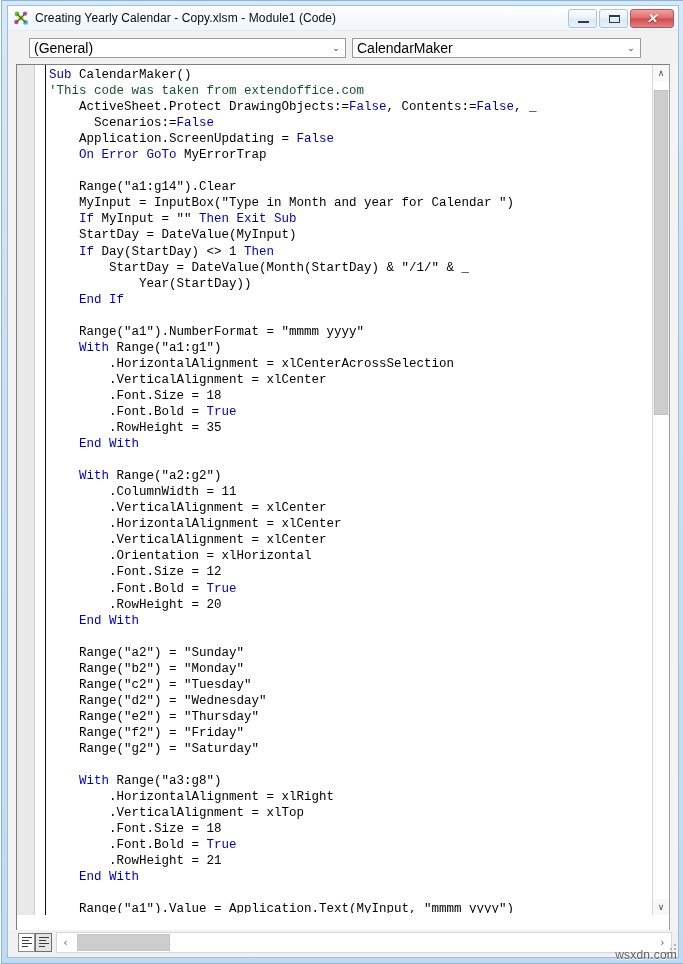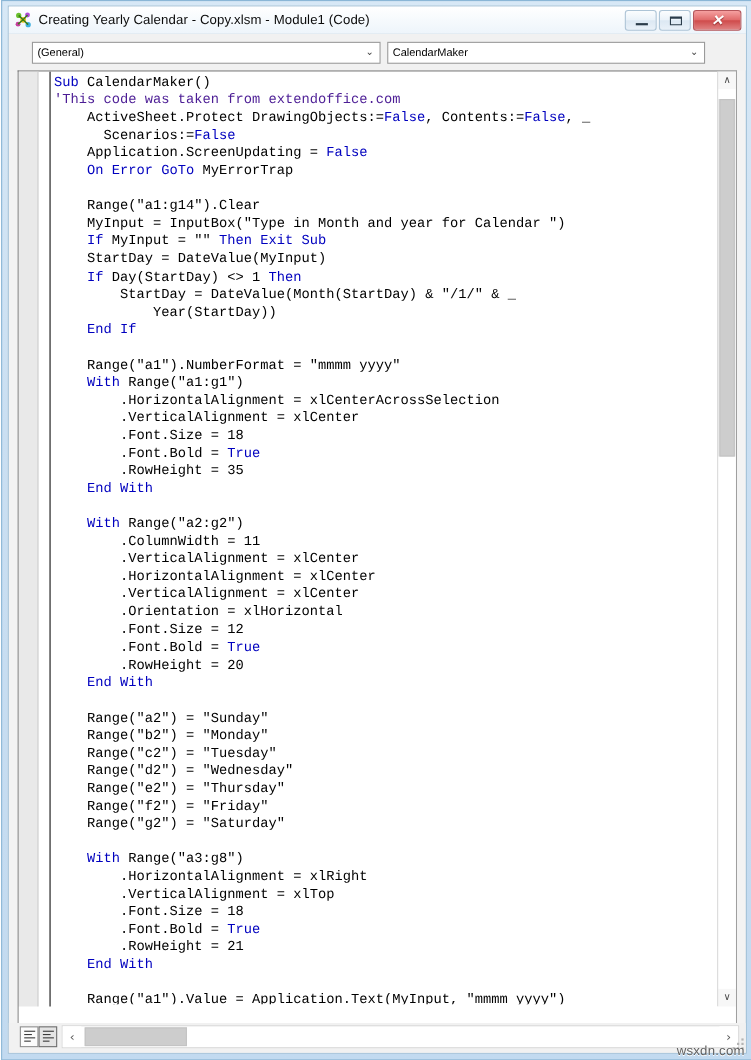--- a/index.html
+++ b/index.html
@@ -127,21 +127,21 @@
     background: #ffffff;
     border: 1px solid #9a9a9a;
     display: flex;
     align-items: center;
   }
   #combo-general { left: 21px; width: 317px; }
   #combo-proc    { left: 344px; width: 289px; }
   .combo-text {
     flex: 1 1 auto;
     padding-left: 4px;
-    font-size: 10px;
+    font-size: 14px;
     color: #000;
     white-space: nowrap;
     overflow: hidden;
   }
   .combo-arrow {
     flex: 0 0 auto;
     width: 18px;
     text-align: center;
     color: #444;
     font-size: 9px;
@@ -186,21 +186,21 @@
     overflow: hidden;
     font-family: "Liberation Mono", "DejaVu Sans Mono", monospace;
     font-size: 12.5px;
     line-height: 16.05px;
     white-space: pre;
     color: #000000;
     letter-spacing: 0px;
   }
   .ln { height: 16.05px; white-space: pre; }
   .kw  { color: #0000bf; }
-  .cmt { color: #4c1d95; }
+  .cmt { color: #14532d; }
 
   
   #vscroll {
     position: absolute;
     right: 0; top: 0;
     width: 16px;
     bottom: 16px;
     background: #f0f0f0;
     border-left: 1px solid #d8d8d8;
   }

